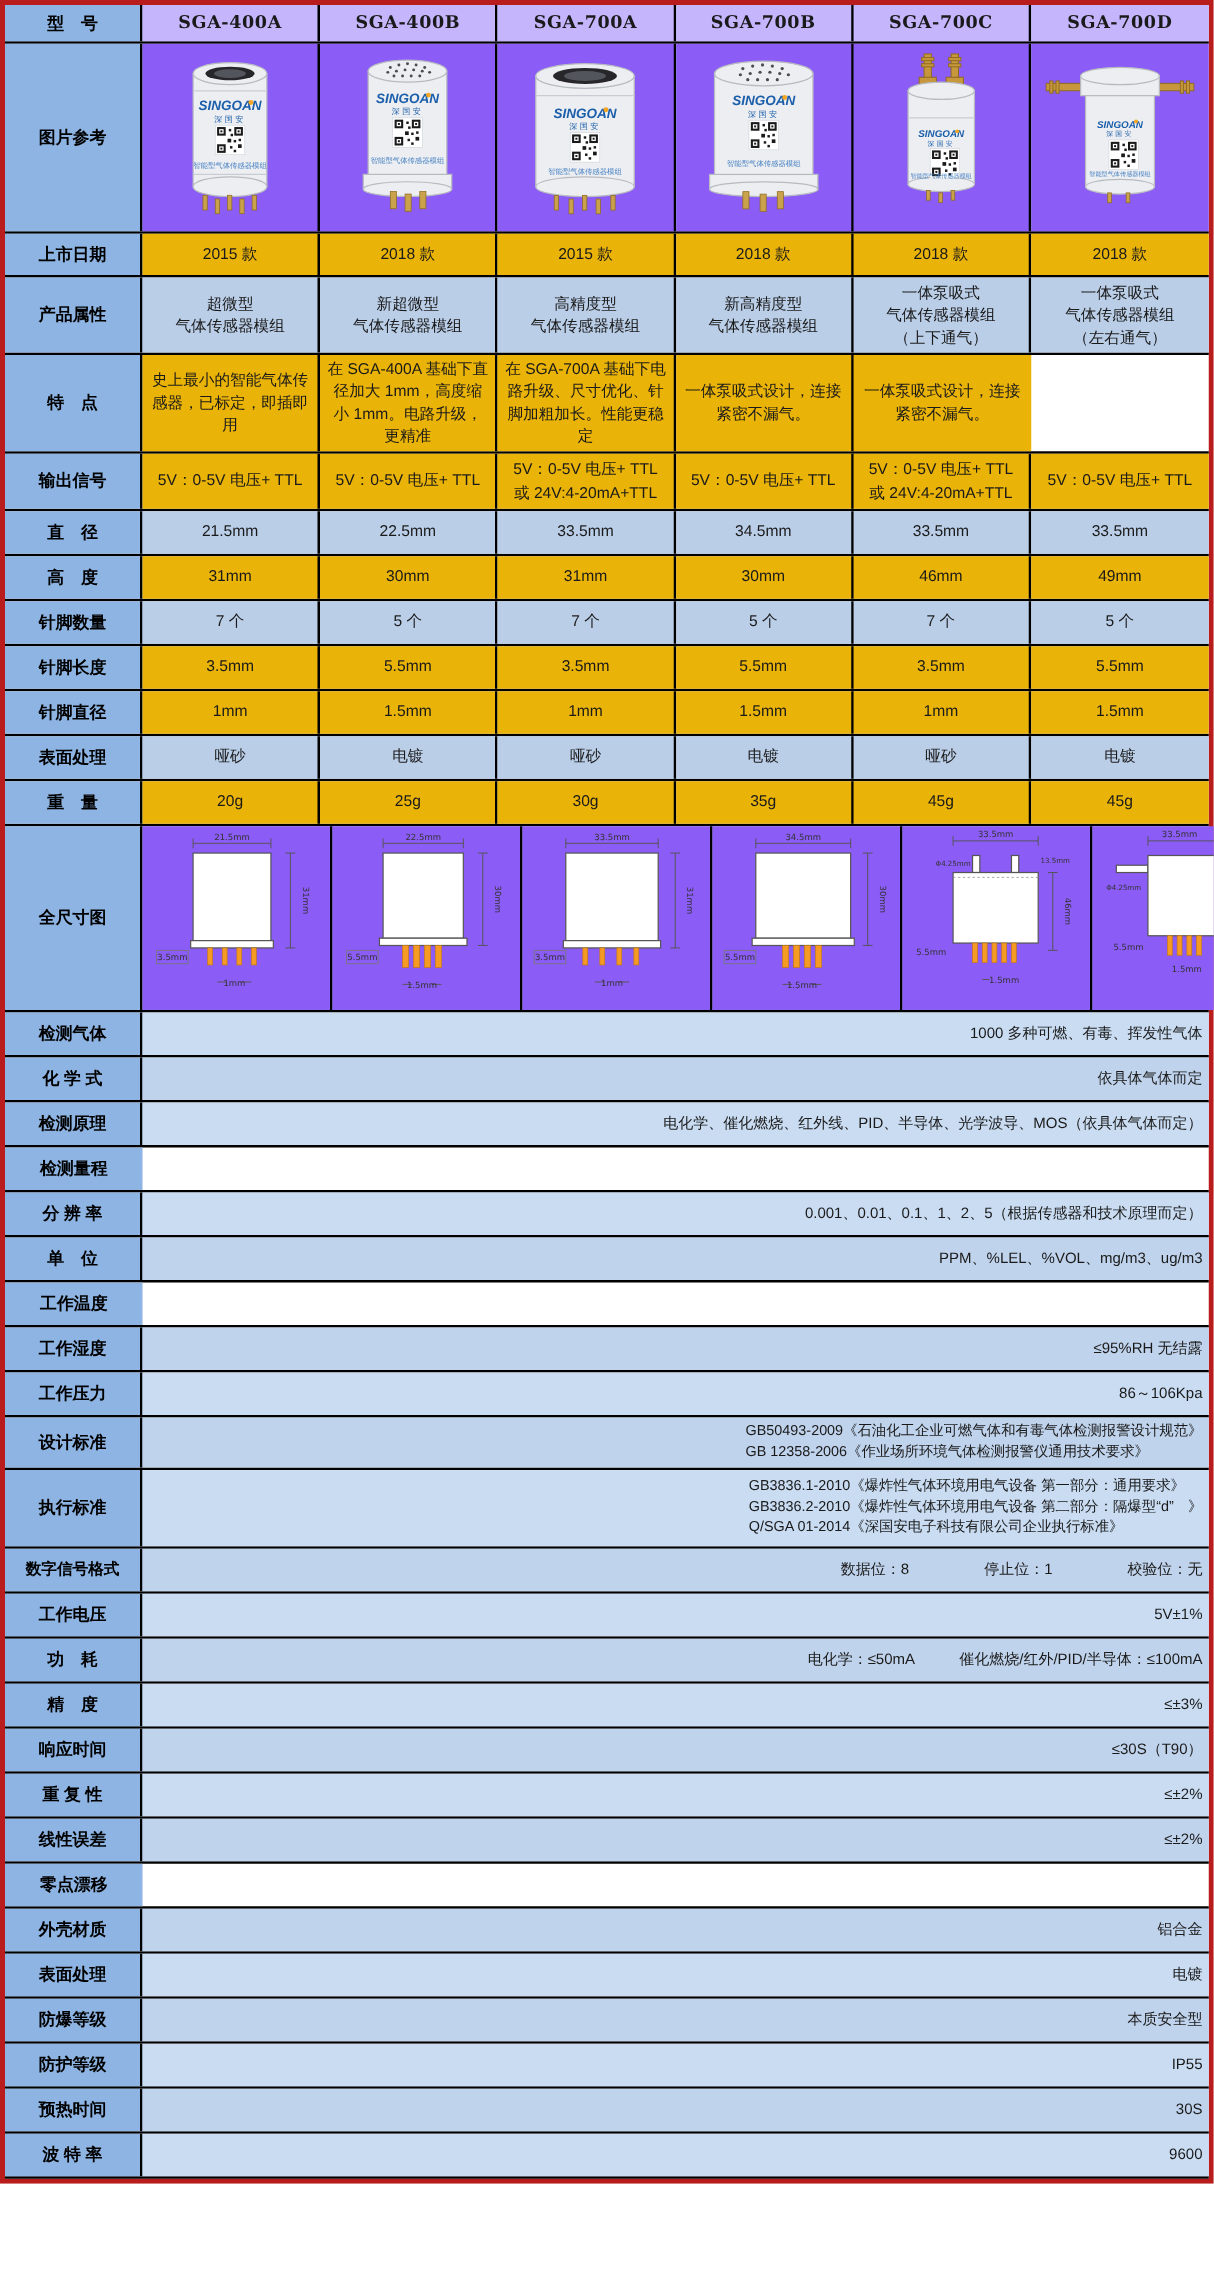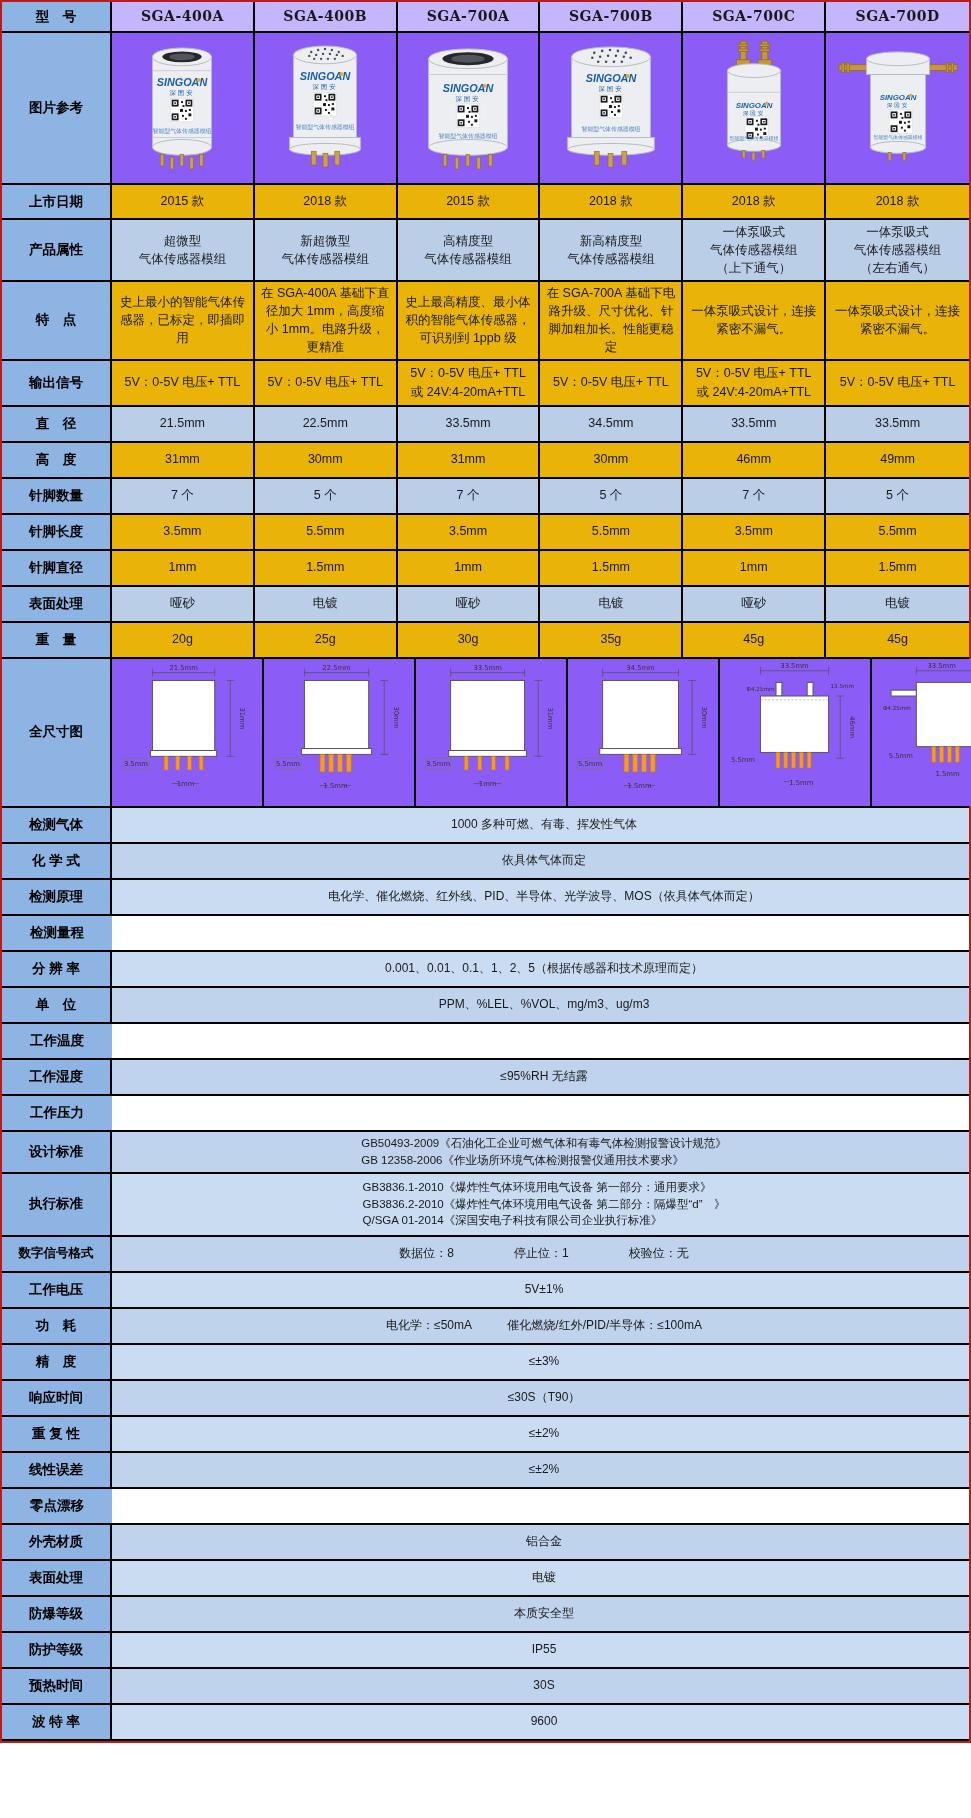--- a/index.html
+++ b/index.html
@@ -1,30 +1,30 @@
 <!DOCTYPE html>
 <html><head>
 <meta charset="utf-8">
 <style>
   *{box-sizing:border-box;margin:0;padding:0}
   html,body{background:#fff}
   body{width:971px;font-family:"Liberation Sans","DejaVu Sans",sans-serif;color:#1a1a1a}
-  .tbl{width:971px;border:2px solid #b91c1c}
+  .tbl{width:971px;border:4px solid #b91c1c}
   .row{display:grid;grid-template-columns:110px repeat(6,1fr);border-bottom:2px solid #000;align-items:stretch}
   .row-full{display:grid;grid-template-columns:110px 1fr;border-bottom:2px solid #000;align-items:stretch}
   .tbl > div:last-child{border-bottom:none}
   .cell{border-right:2px solid #000;display:flex;align-items:center;justify-content:center;text-align:center;padding:2px 5px;font-size:12.5px;background:#C7DAF1;line-height:1.45}
   .row > .cell:last-child,.row-full > .cell:last-child{border-right:none}
   .label{background:#8DB4E2 !important;font-weight:bold;font-size:13.5px;color:#000}
   .dark  > .cell:not(.label){background:#BACEE8}
   .light > .cell:not(.label){background:#eab308}
   .white > .cell:not(.label){background:#8b5cf6}
   .hdr .cell:not(.label){background:#c4b5fd;font-weight:bold;font-family:"DejaVu Serif","Liberation Serif",serif;font-size:14px;letter-spacing:.5px}
   .v{white-space:pre-line}
-  .fv{justify-content:center;text-align:left;padding-left:12px;font-size:12px}
+  .fv{justify-content:flex-end;text-align:left;padding-left:12px;font-size:12px}
   .h31{min-height:31px}.h35{min-height:35px}.h36{min-height:36px}.h46{min-height:46px}
   .h62{min-height:62px}.h77{min-height:77px}.h150{min-height:150px}.h147{min-height:147px}
   .h42{min-height:42px}.h63{min-height:63px}
   .small{font-size:11.5px}
   .details .row-full:nth-child(even) .cell:not(.label){background:#C0D3EC}
   .details .row-full:nth-child(odd)  .cell:not(.label){background:#C9DCF2}
   
   .mbody{fill:#ECEEF1;stroke:#B7BBC1;stroke-width:1}
   .mline{stroke:#C9CDD3;stroke-width:1}
   .brass{fill:#C6973C;stroke:#8F6B1F;stroke-width:.8}
@@ -317,23 +317,20 @@
     <div class="cell label">
         <span>特　点</span>
       </div>
     <div class="cell">
         <span class="v">史上最小的智能气体传感器，已标定，即插即用</span>
       </div>
     <div class="cell">
         <span class="v">在 SGA-400A 基础下直径加大 1mm，高度缩小 1mm。电路升级，更精准</span>
       </div>
     <div class="cell">
-        <span class="v">史上最高精度、最小体积的智能气体传感器，可识别到 1ppb 级</span>
-      </div>
-    <div class="cell">
         <span class="v">在 SGA-700A 基础下电路升级、尺寸优化、针脚加粗加长。性能更稳定</span>
       </div>
     <div class="cell">
         <span class="v">一体泵吸式设计，连接紧密不漏气。</span>
       </div>
     <div class="cell">
         <span class="v">一体泵吸式设计，连接紧密不漏气。</span>
       </div>
   </div>
 
@@ -740,20 +737,23 @@
           <span>工作湿度</span>
         </div>
       <div class="cell fv">
           <span class="v">≤95%RH 无结露</span>
         </div>
     </div>
     <div class="row-full h36">
       <div class="cell label">
           <span>工作压力</span>
         </div>
+      <div class="cell fv">
+          <span class="v">86～106Kpa</span>
+        </div>
     </div>
     <div class="row-full h42">
       <div class="cell label">
           <span>设计标准</span>
         </div>
       <div class="cell fv small">
           <span class="v">GB50493-2009《石油化工企业可燃气体和有毒气体检测报警设计规范》
 GB 12358-2006《作业场所环境气体检测报警仪通用技术要求》</span>
         </div>
     </div>

